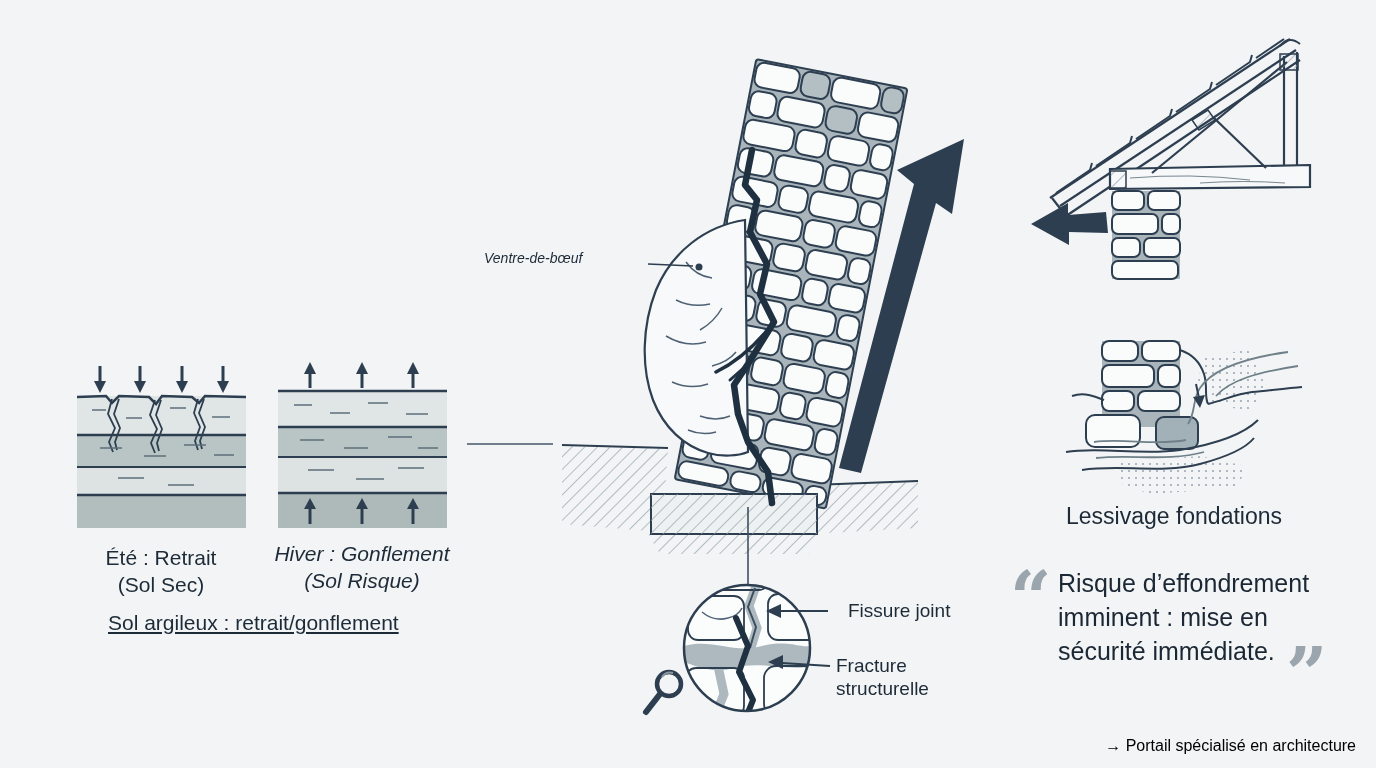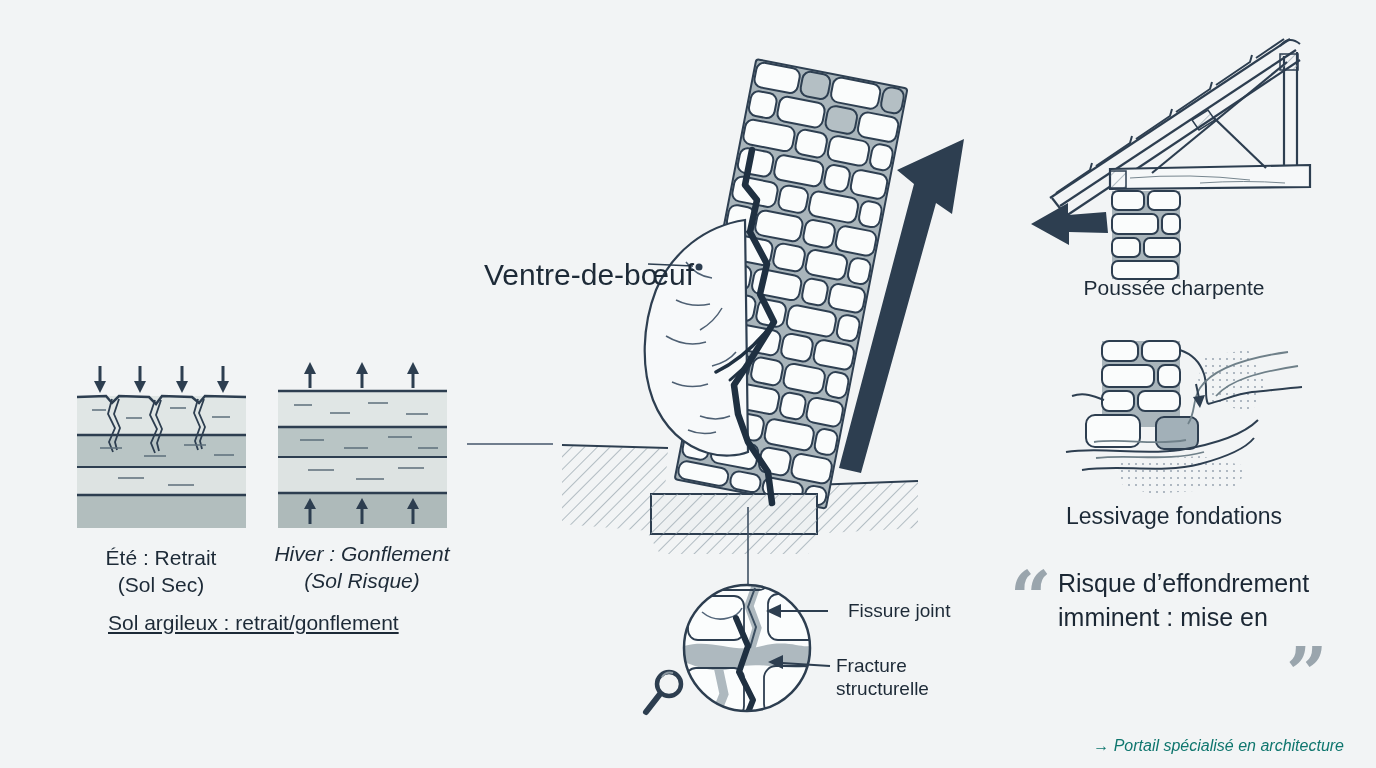--- a/index.html
+++ b/index.html
@@ -1,35 +1,35 @@
 <!DOCTYPE html>
 <html><head>
 <meta charset="utf-8">
 <style>
   html,body{margin:0;padding:0;}
   body{font-family:"Liberation Sans","DejaVu Sans",sans-serif;background:#e8eaec;}
   .canvas{position:relative;width:1376px;height:768px;background:#f2f4f5;overflow:hidden;}
   .art{position:absolute;left:0;top:0;}
   .label{position:absolute;color:#1d2a37;}
-  .lbl-ventre{left:484px;top:258px;font-size:30px;}
+  .lbl-ventre{left:484px;top:250px;font-size:14px;font-style:italic;}
   .cap{width:200px;text-align:center;font-size:21px;line-height:27px;}
   .cap-summer{left:61px;top:544px;}
   .cap-winter{left:262px;top:540px;font-style:italic;}
   .cap-soil{left:108px;top:611px;font-size:21px;text-decoration:underline;}
   .lbl-roof{left:1044px;top:276px;width:260px;text-align:center;font-size:21px;}
   .lbl-wash{left:1044px;top:503px;width:260px;text-align:center;font-size:23px;}
   .lbl-joint{left:836px;top:600px;font-size:19px;margin-left:12px;}
   .lbl-fracture{left:836px;top:654px;font-size:19px;width:116px;line-height:23px;}
   .quote{left:1010px;top:566px;width:340px;}
   .quote .qmark{position:absolute;font-size:72px;line-height:60px;color:#9aa5ad;font-weight:bold;font-family:"DejaVu Serif",serif;}
   .quote .qopen{left:0;top:2px;}
   .quote .qclose{left:276px;top:78px;}
   .quote .qtext{margin-left:48px;font-size:25px;line-height:34px;color:#1b2734;}
   .quote .qtext span{display:block;}
-  .footer-link{position:absolute;right:32px;top:737px;font-size:16px;color:#0f766e;font-style:italic;}
+  .footer-link{position:absolute;right:20px;top:737px;font-size:16px;color:#000000;}
 </style>
 </head>
 <body>
 
 <div class="canvas">
 
 <svg class="art" width="1376" height="768" viewBox="0 0 1376 768">
   <defs>
     <pattern id="hatch" width="9" height="9" patternUnits="userSpaceOnUse" patternTransform="rotate(45)">
       <line x1="0" y1="0" x2="0" y2="9" stroke="#97a4ad" stroke-width="1.4"></line>
@@ -342,30 +342,30 @@
 <div class="label cap cap-summer">
   <span style="display:block">Été : Retrait</span>
   <span style="display:block">(Sol Sec)</span>
 </div>
 <div class="label cap cap-winter">
   <span style="display:block">Hiver : Gonflement</span>
   <span style="display:block">(Sol Risque)</span>
 </div>
 <div class="label cap-soil label">Sol argileux : retrait/gonflement</div>
 
-<div class="label lbl-roof">Poussée charpente</div>
 <div class="label lbl-wash">Lessivage fondations</div>
 
 <div class="label lbl-joint">Fissure joint</div>
 <div class="label lbl-fracture">Fracture structurelle</div>
 
 <div class="label quote">
   <span class="qmark qopen">“</span>
   <div class="qtext">
     <span>Risque d’effondrement</span>
     <span>imminent : mise en</span>
+    <span>sécurité immédiate.</span>
   </div>
   <span class="qmark qclose">”</span>
 </div>
 
 <div class="footer-link">→ Portail spécialisé en architecture</div>
 
 </div>
 
 </body></html>

